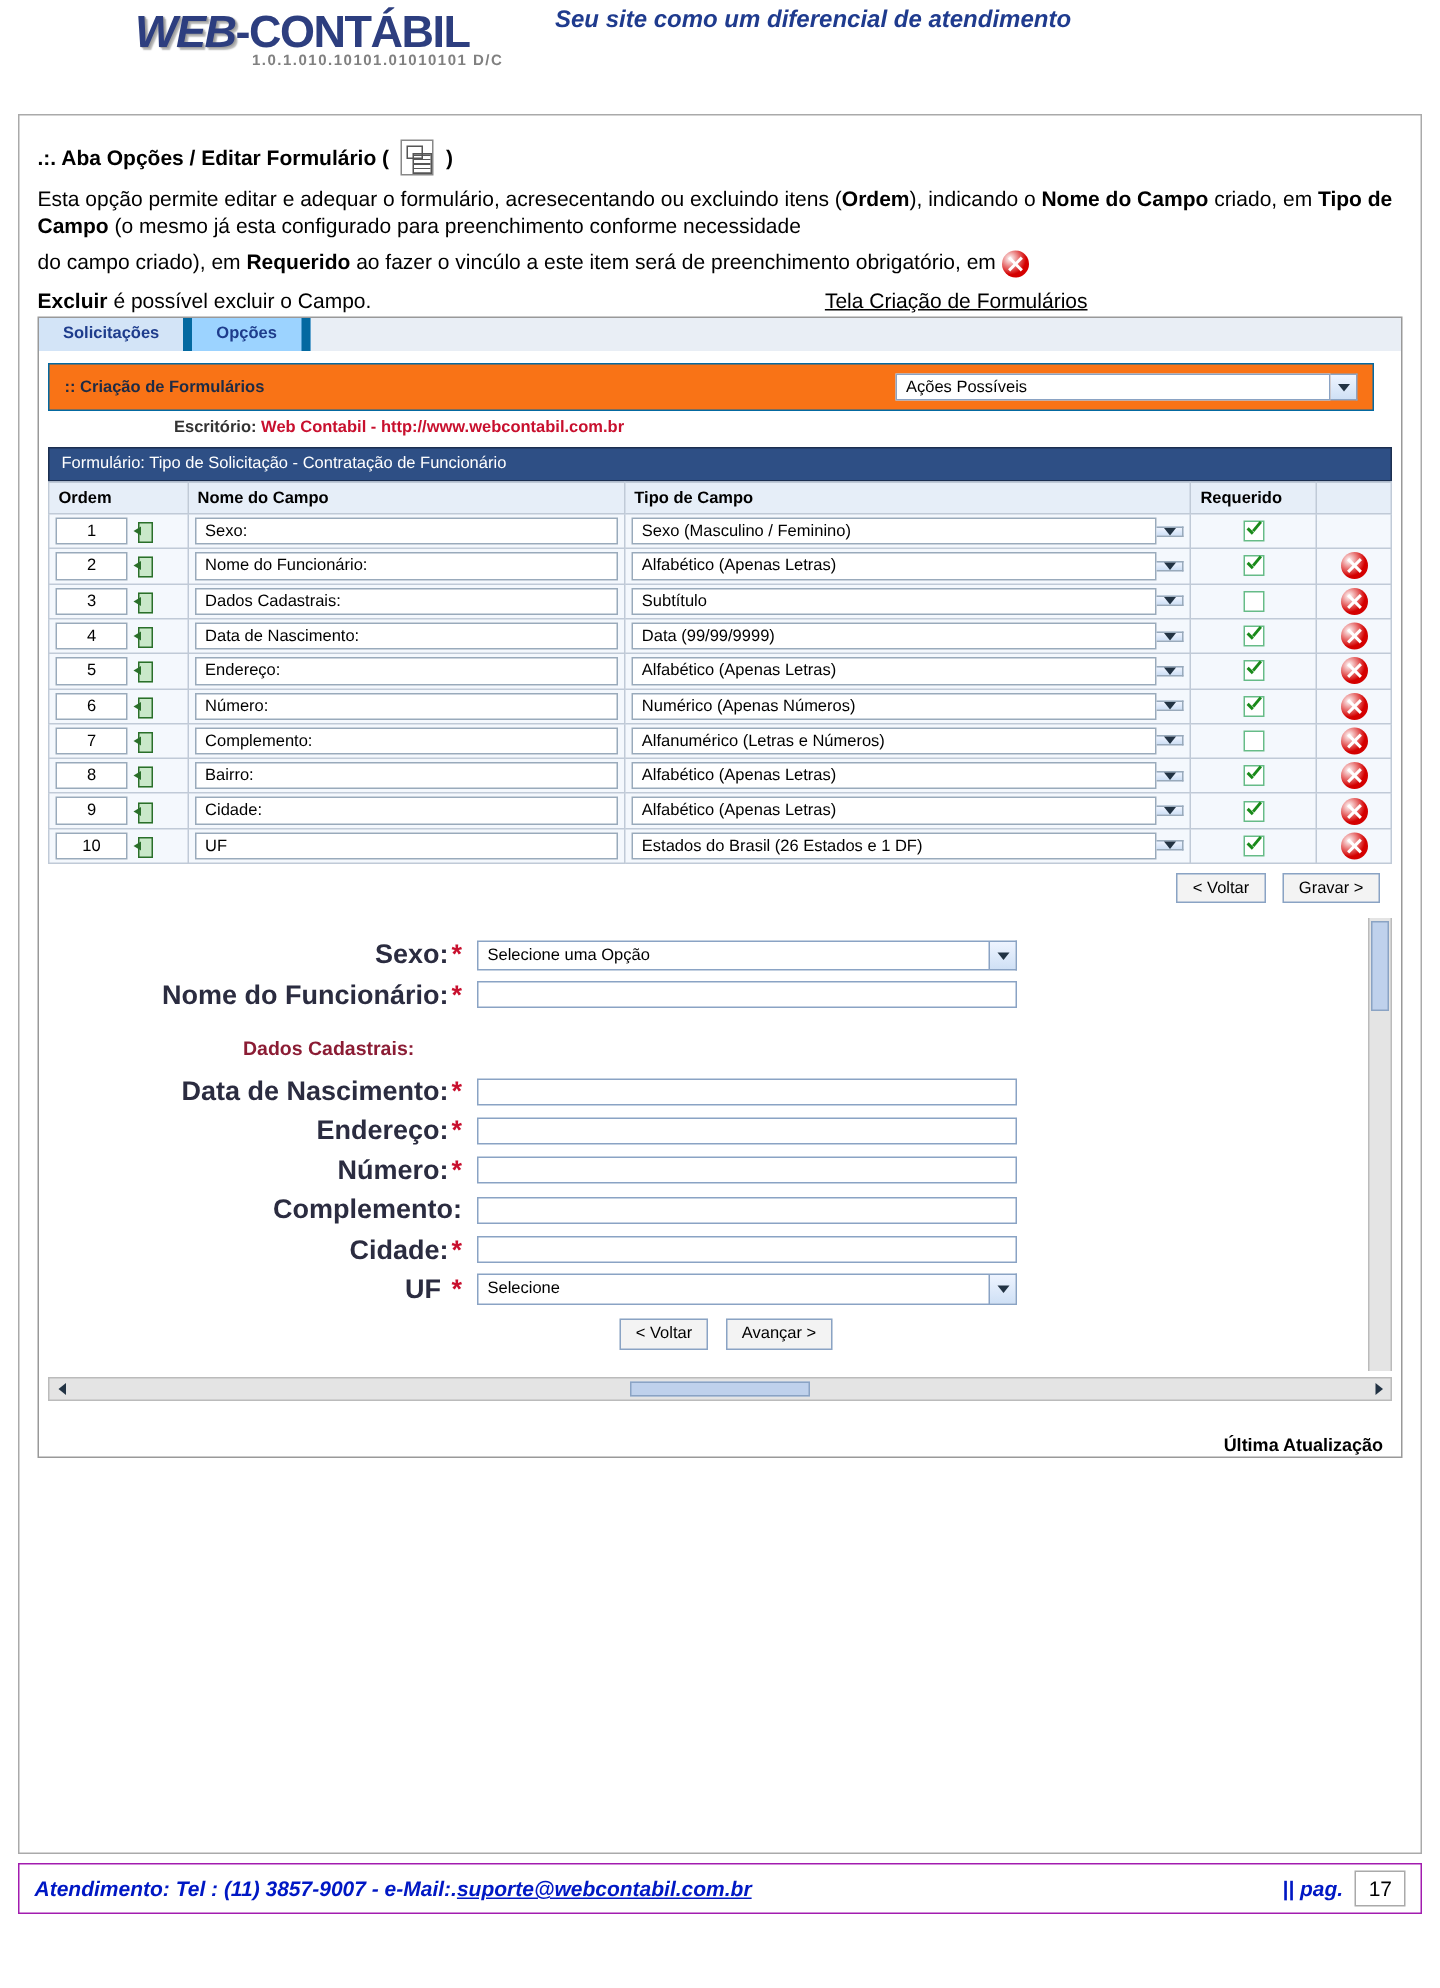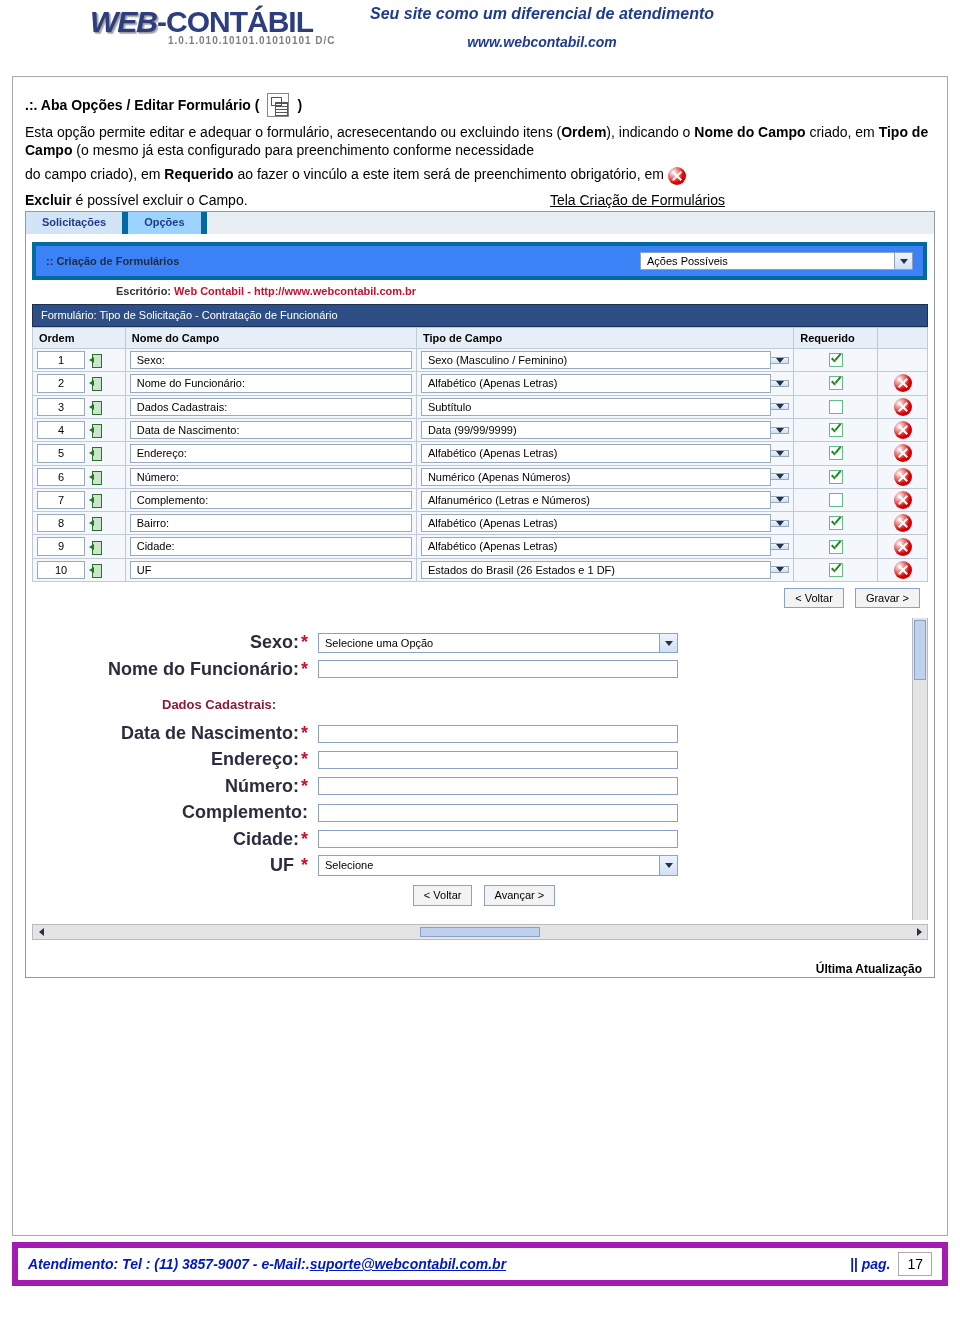--- a/index.html
+++ b/index.html
@@ -78,27 +78,27 @@
   .tab {
     padding:3px 16px 0 16px; font-weight:bold; font-size:11px;
     border-right:6px solid #0369a1;
     color:#1e3c8c;
   }
   .tab.inactive { background:#d3e4f7; }
   .tab.active   { background:#9cd3ff; }
 
   .panel-title-bar {
     display:flex; align-items:center; justify-content:space-between;
-    background:#3b82f6; padding:6px 10px; margin:8px 7px 0 6px;
-    border:4px solid #0369a1;
+    background:#f97316; padding:6px 10px; margin:8px 18px 0 6px;
+    border:1px solid #0369a1;
   }
   .panel-title-bar .title { font-weight:bold; color:#1e2b45; }
   .dd-wrap { display:flex; align-items:stretch; }
   .dd-field {
-    border:1px solid #8aa3c4; background:#fff; padding:1px 6px; width:255px; font-size:11px;
+    border:1px solid #8aa3c4; background:#fff; padding:1px 6px; width:290px; font-size:11px;
   }
   .dd-arrow {
     width:18px; border:1px solid #8aa3c4; border-left:0;
     background:linear-gradient(#eef4ff,#cfe0f5);
     display:flex;align-items:center;justify-content:center;
   }
   .dd-arrow .tri { width:0;height:0;border-left:4px solid transparent;border-right:4px solid transparent;border-top:5px solid #234; }
 
   .office-line { padding:4px 10px 0 90px; font-size:11px; }
   .office-line .lbl { font-weight:bold; color:#333; }
@@ -203,21 +203,21 @@
   }
   .bottom-scroll .handle { width:120px; height:10px; background:#bfd1ec; margin:auto; border:1px solid #8aa3c4;}
   .bottom-scroll .arrow { width:16px; height:14px; display:flex;align-items:center;justify-content:center;}
   .bottom-scroll .left-tri{width:0;height:0;border-top:4px solid transparent;border-bottom:4px solid transparent;border-right:5px solid #234;}
   .bottom-scroll .right-tri{width:0;height:0;border-top:4px solid transparent;border-bottom:4px solid transparent;border-left:5px solid #234;}
 
   .last-update { text-align:right; font-weight:bold; margin:22px 12px 0 0; font-size:12px;}
 
   
   .doc-footer {
-    border:6px solid #a21caf; margin:6px 12px 8px 12px;
+    border:1px solid #a21caf; margin:6px 12px 8px 12px;
     display:flex; align-items:center; padding:4px 10px; font-size:14px;
   }
   .doc-footer .blue { color:#0018c4; font-style:italic; font-weight:bold; }
   .doc-footer .underline { text-decoration:underline; }
   .doc-footer .spacer { flex:1; }
   .doc-footer .pgnum {
     display:inline-block; border:1px solid #aaa; padding:2px 8px; margin-left:8px;
   }
 </style>
 </head>
@@ -227,21 +227,20 @@
   <div class="logo">
     <span class="word web">WEB</span>
     <span class="word dash">-</span>
     <span class="word contabil">
       <span class="a">CONTÁBIL</span>
       <span class="sub">1.0.1.010.10101.01010101 D/C</span>
     </span>
   </div>
   <div class="slogan-col">
     <div class="slogan">Seu site como um diferencial de atendimento</div>
-    <div class="url">www.webcontabil.com</div>
   </div>
 </div>
 
 <div class="page-frame">
 
   <div class="section-title-line">
     <span>.:. Aba Opções / Editar Formulário (</span>
     <span class="inline-icon"></span>
     <span>)</span>
   </div>

